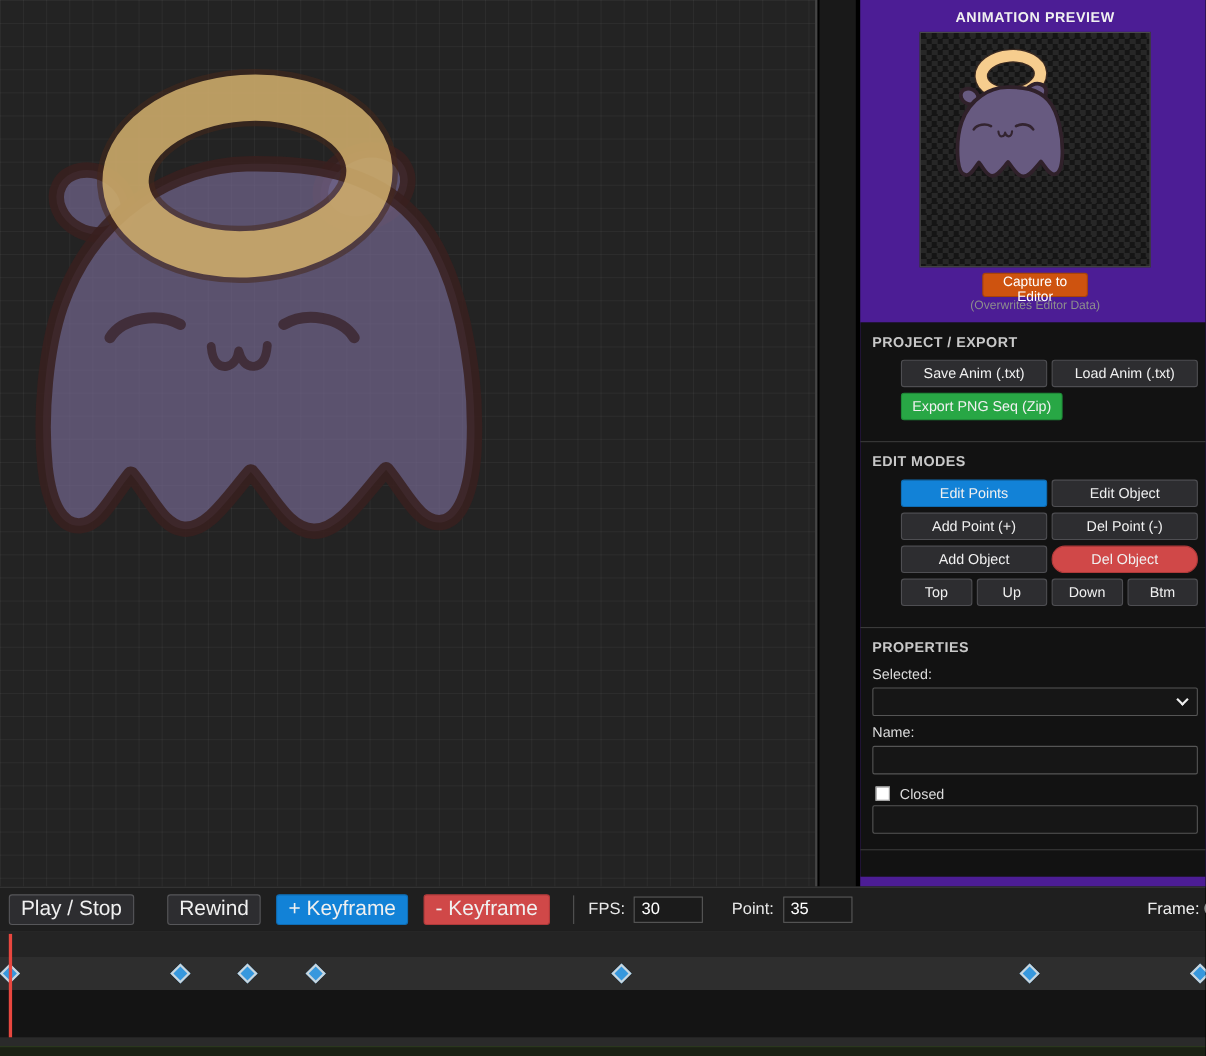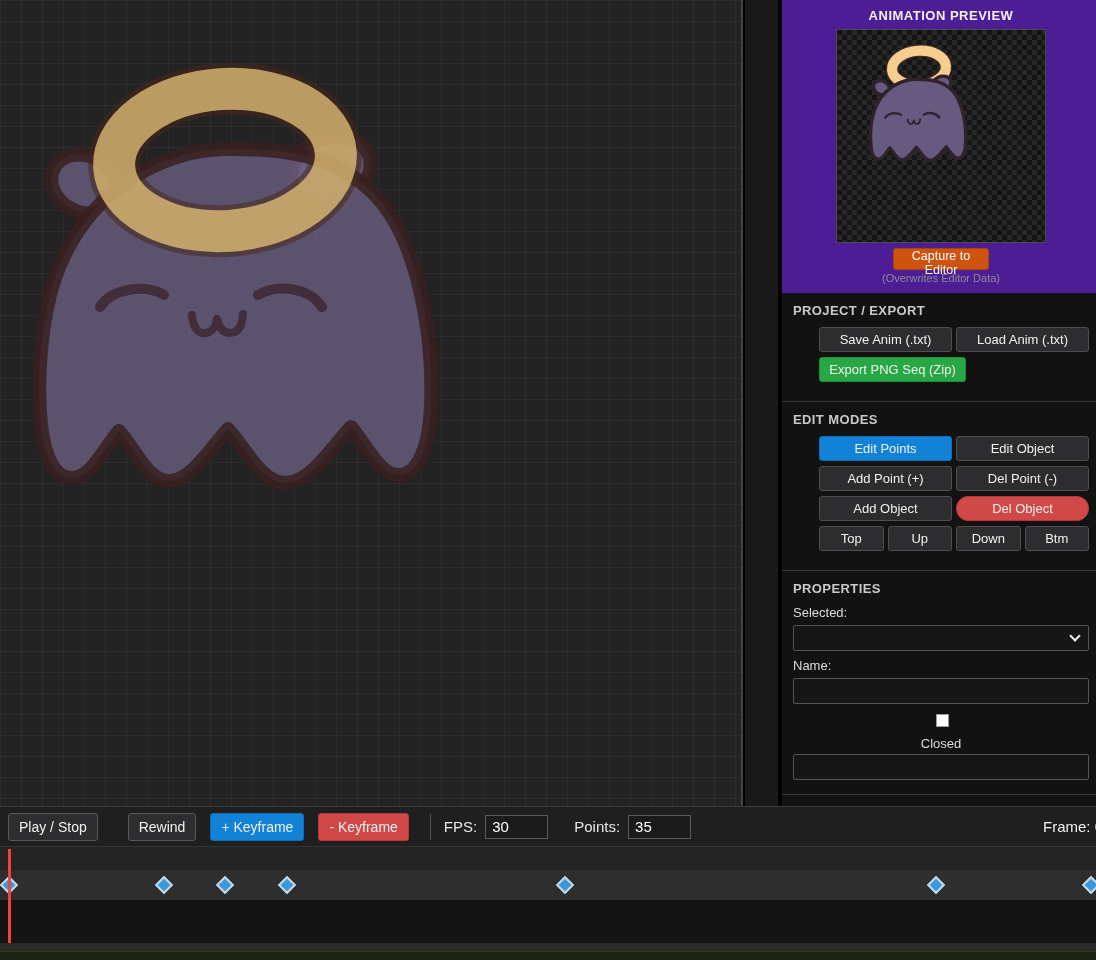--- a/index.html
+++ b/index.html
@@ -47,29 +47,29 @@
   .half{flex:0 0 147px;}
   .prop-label{color:#dcdcdc;font-size:13px;margin:7px 0 5px;}
   .prop-label:first-of-type{margin-top:0;}
   .sel-wrap{position:relative;}
   select.prop-select{width:100%;height:26px;background:#161616;border:1px solid #555;border-radius:2px;
     color:#eee;appearance:none;-webkit-appearance:none;padding:0 24px 0 6px;font-size:13px;}
   .chevron{position:absolute;right:10px;top:7px;width:8px;height:8px;pointer-events:none;
     border-right:2px solid #eee;border-bottom:2px solid #eee;transform:rotate(45deg);}
   input.prop-input{width:100%;height:26px;background:#161616;border:1px solid #555;border-radius:2px;
     color:#eee;padding:0 6px;font-size:13px;}
-  .check-row{display:flex;align-items:center;gap:9px;margin:10px 0 3px;flex-direction:column;}
+  .check-row{display:flex;align-items:center;gap:9px;margin:10px 0 3px;}
   .checkbox{width:13px;height:13px;background:#fff;border:1px solid #9a9a9a;margin-left:3px;cursor:pointer;}
   .check-label{color:#dcdcdc;font-size:13px;}
 
   
   .toolbar{position:absolute;left:0;top:806px;width:1096px;height:40px;background:#1f1f1f;
     border-top:1px solid #3c3c3c;display:flex;align-items:center;}
   .tbtn{height:28px;background:#2d2d30;border:1px solid #57575a;border-radius:3px;
-    color:#f0f0f0;font-size:14px;padding:0 10px;cursor:pointer;}
+    color:#f0f0f0;font-size:19px;padding:0 10px;cursor:pointer;}
   .tbtn.blue{background:var(--accent-blue);border-color:#0f6db4;}
   .tbtn.red{background:var(--accent-red);border-color:#b03a3a;}
   .vdiv{width:1px;height:26px;background:#555;margin-left:21px;}
   .tlabel{color:#e8e8e8;font-size:15px;}
   .tinput{width:63px;height:24px;background:#1b1b1b;border:1px solid #5a5a5a;color:#fff;
     font-size:15px;padding:0 6px;}
   .frame-label{position:absolute;right:-7px;top:11px;color:#f0f0f0;font-size:15px;white-space:nowrap;}
 
   
   .timeline{position:absolute;left:0;top:846px;width:1096px;height:114px;background:#141414;border-top:1px solid #333;}
@@ -180,21 +180,21 @@
 </div>
 
 <div class="toolbar">
   <button class="tbtn" style="margin-left:8px">Play / Stop</button>
   <button class="tbtn" style="margin-left:30px">Rewind</button>
   <button class="tbtn blue" style="margin-left:14px">+ Keyframe</button>
   <button class="tbtn red" style="margin-left:14px">- Keyframe</button>
   <span class="vdiv"></span>
   <span class="tlabel" style="margin-left:13px">FPS:</span>
   <input class="tinput" style="margin-left: 8px;" value="30">
-  <span class="tlabel" style="margin-left:26px">Points:</span>
+  <span class="tlabel" style="margin-left:26px">Point:</span>
   <input class="tinput" style="margin-left: 8px;" value="35">
   <span class="frame-label">Frame: 0</span>
 </div>
 
 <div class="timeline">
   <div class="track-top"></div>
   <div class="kf-row">
       <div class="kf" style="left: 9px;"></div>
       <div class="kf" style="left: 163.571px;"></div>
       <div class="kf" style="left: 225.4px;"></div>

